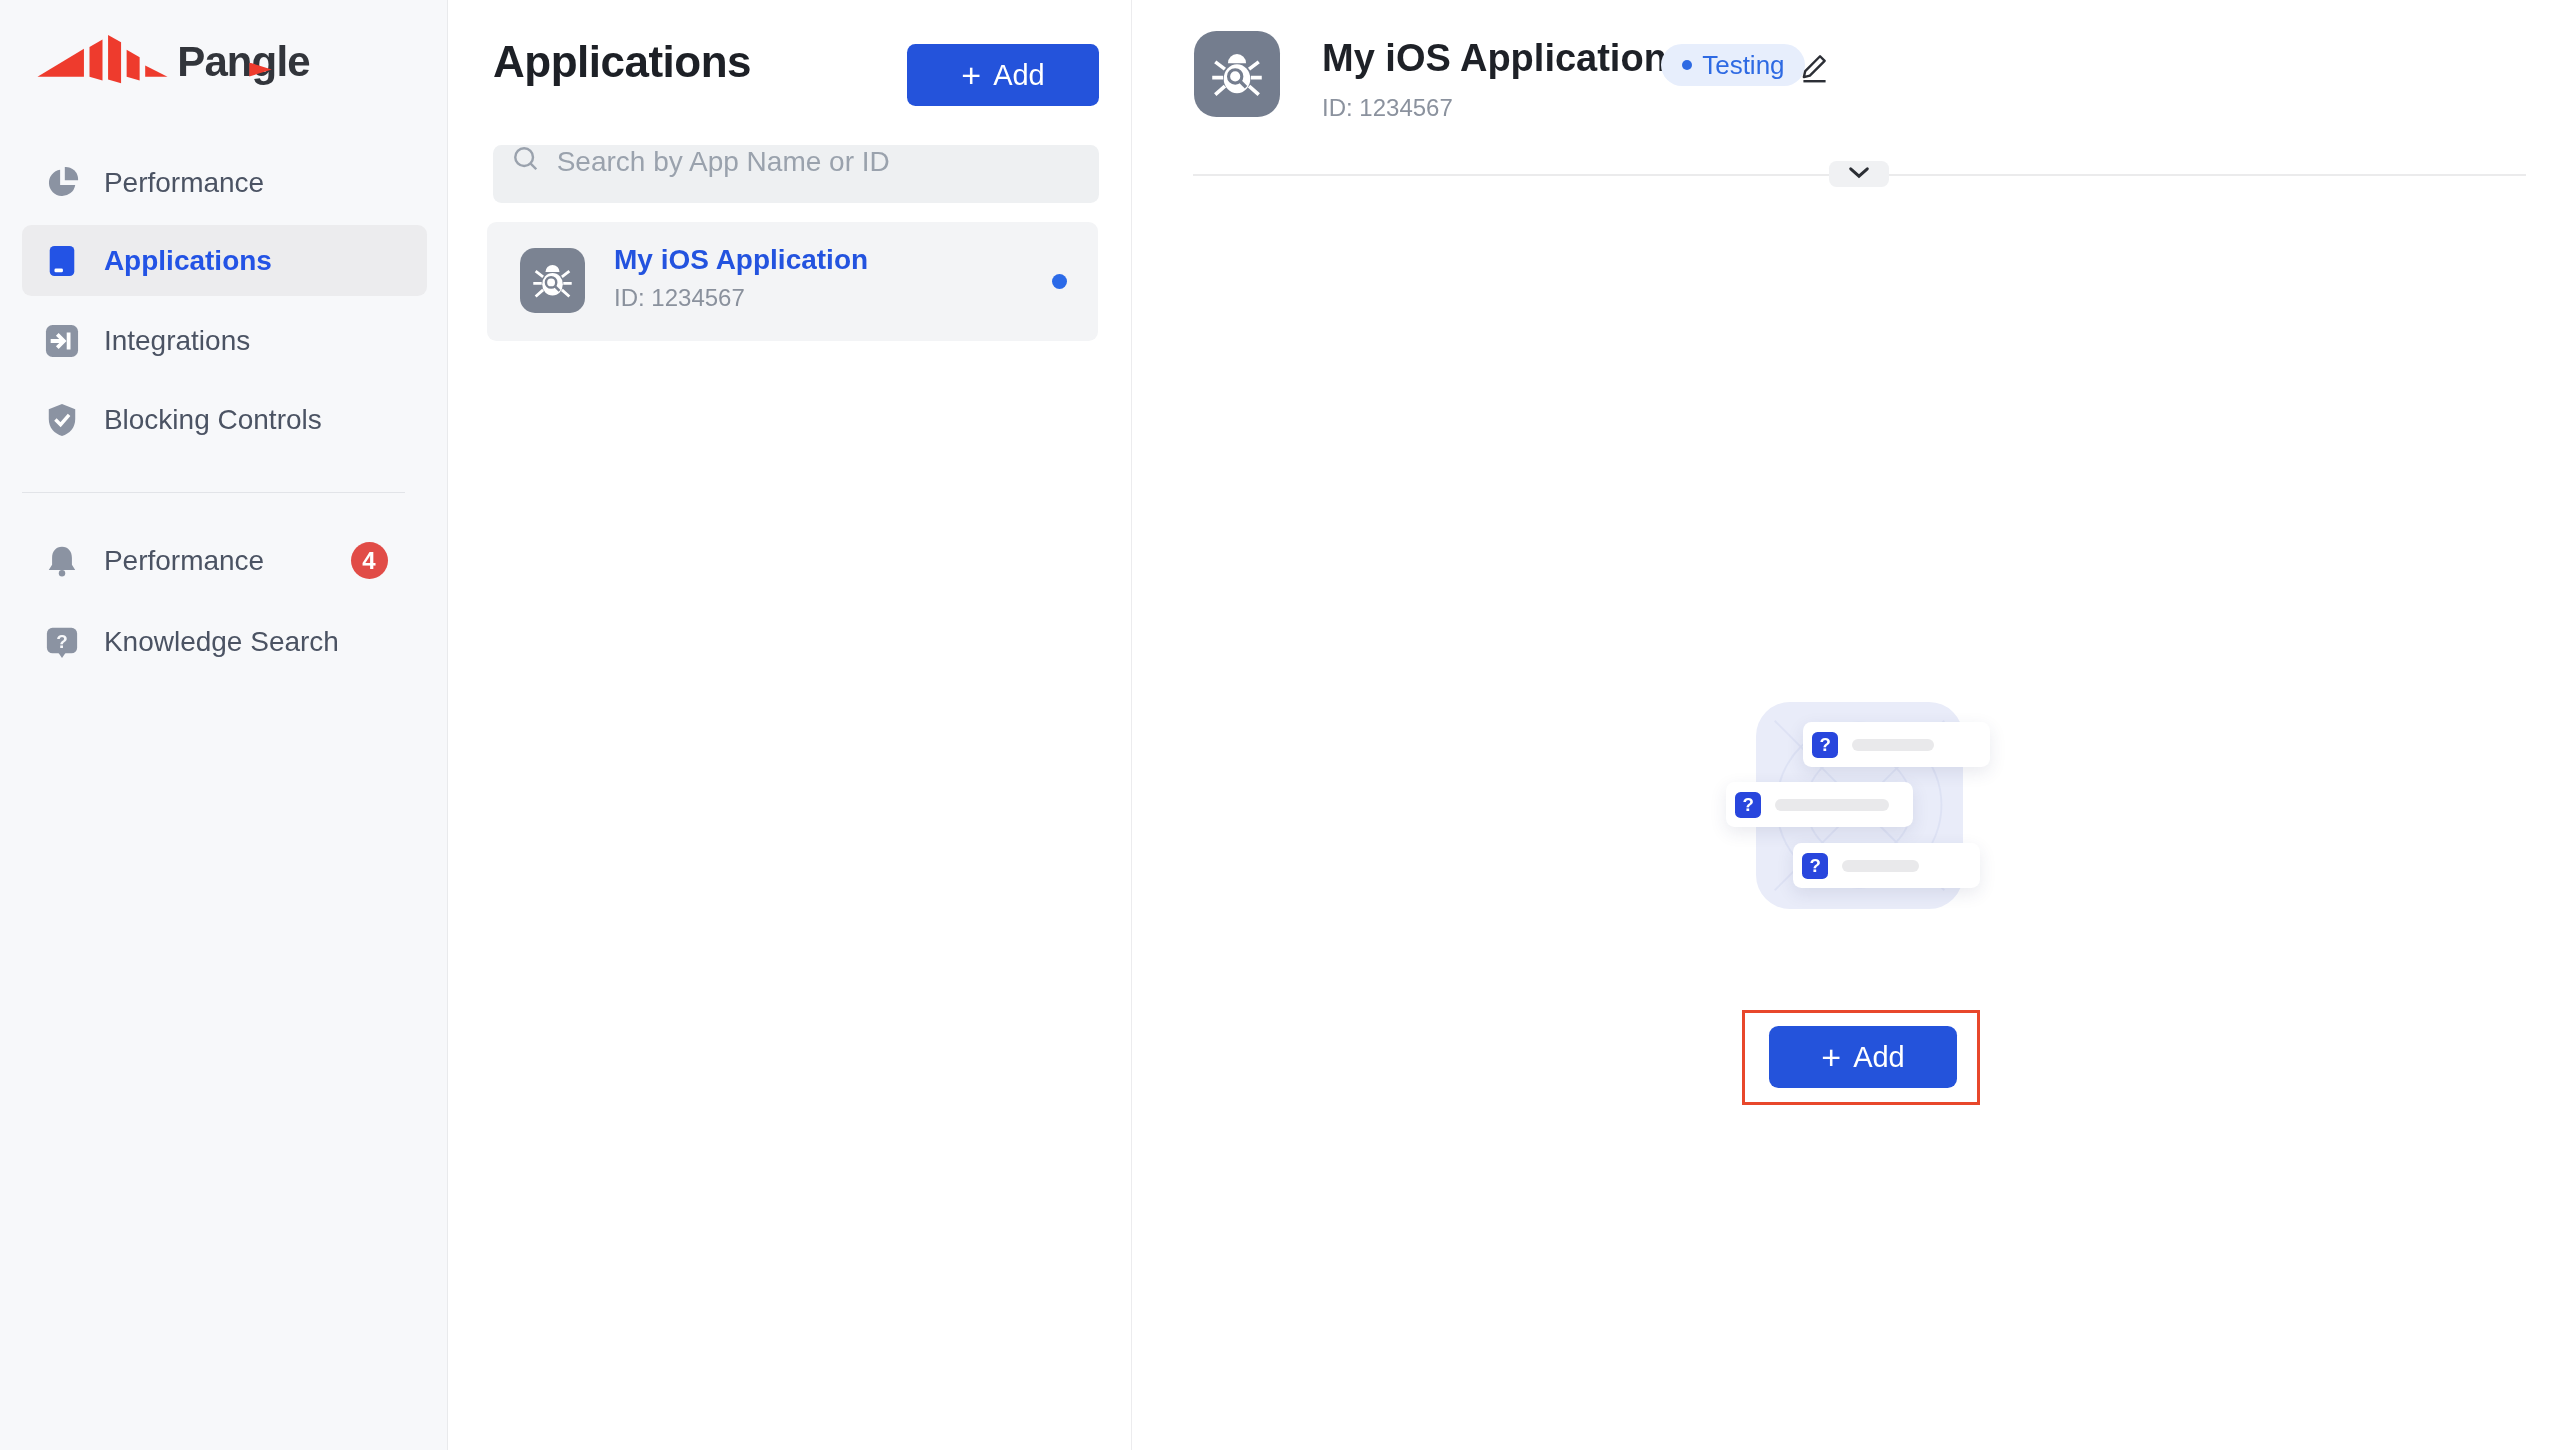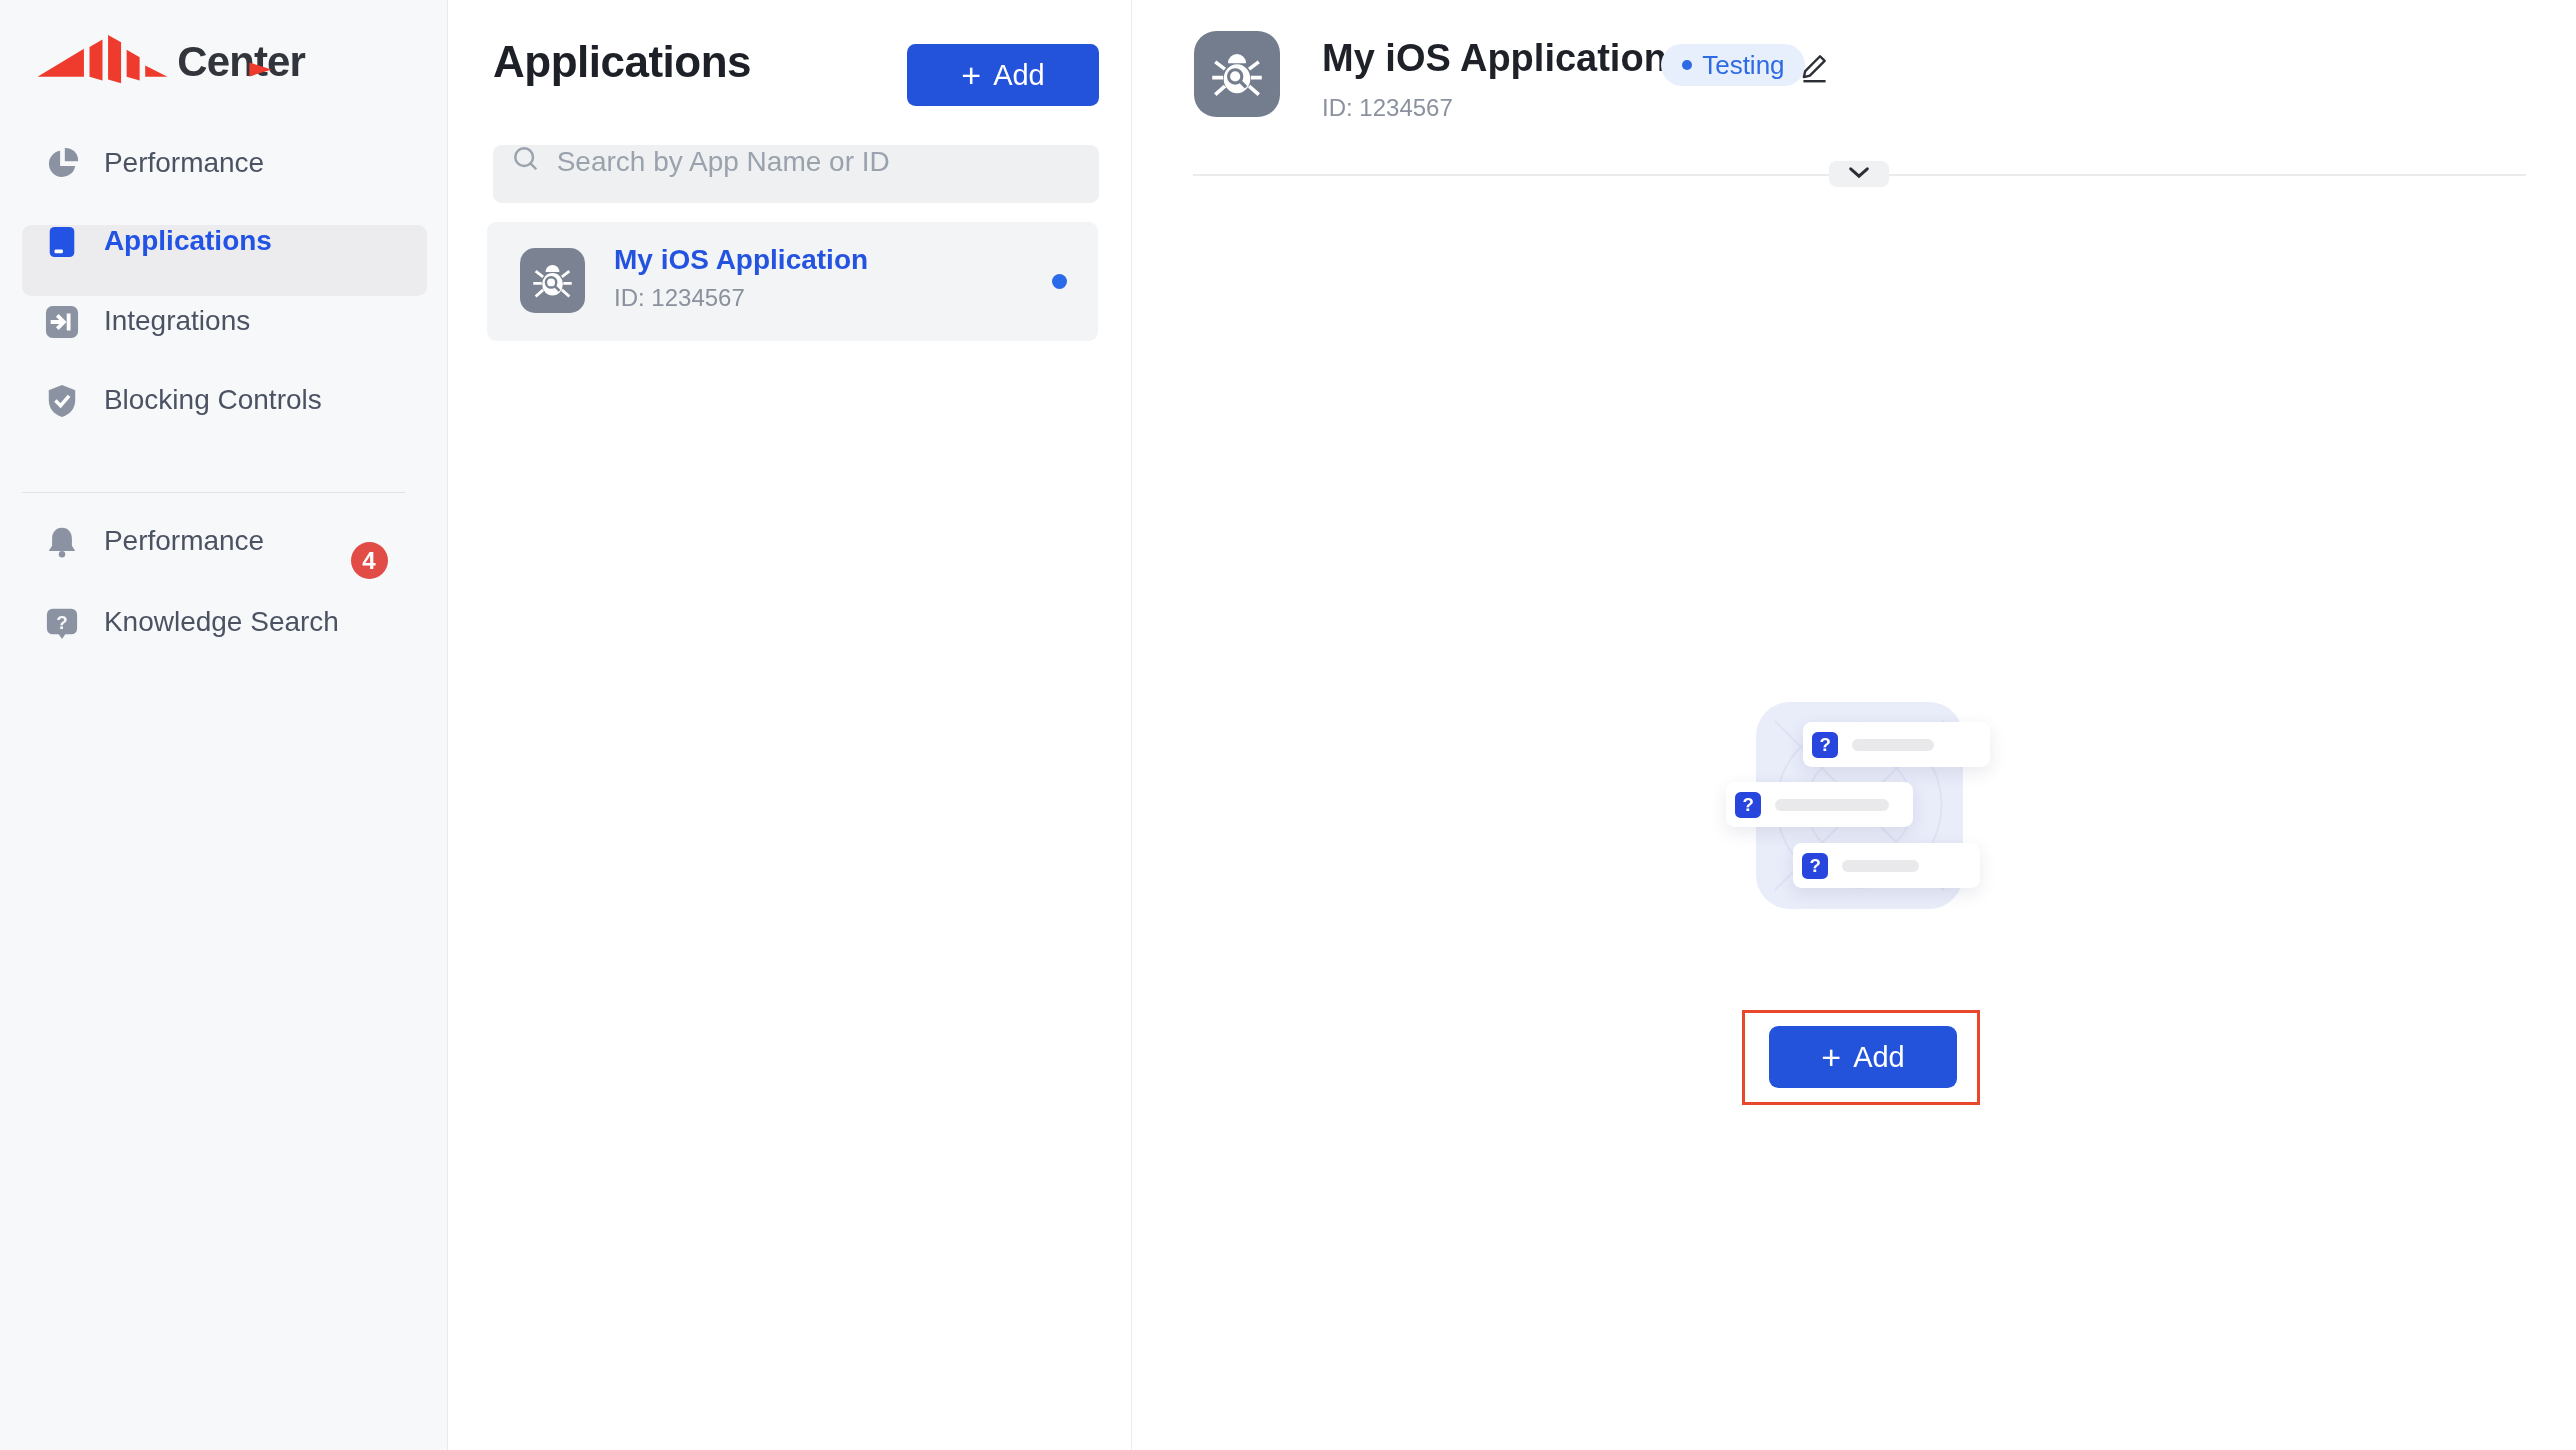--- a/index.html
+++ b/index.html
@@ -8,21 +8,21 @@
 
   
   .sidebar{position:absolute;left:0;top:0;width:448px;height:1451px;
     background:#f7f8fa;border-right:0.9px solid #e9eaec;box-sizing:border-box;}
   .logo{position:absolute;left:37px;top:34px;display:flex;align-items:center;cursor:pointer;}
   .logo-word{position:relative;margin-left:9.3px;font-size:42px;font-weight:800;
     letter-spacing:-0.9px;color:#32353b;}
   .logo-word .g-tri{position:absolute;left:72px;top:25px;width:22.4px;height:14px;
     background:#ee3b2d;clip-path:polygon(0 0,100% 50%,0 100%);}
   .nav-item{position:absolute;left:21.5px;width:405px;height:71px;display:flex;
-    align-items:flex-start;border-radius:9.3px;cursor:pointer;}
+    align-items:center;border-radius:9.3px;cursor:pointer;}
   .nav-item .nicon{margin-left:23.4px;width:34px;height:34px;display:flex;
     align-items:center;justify-content:center;}
   .nav-item .nlabel{margin-left:25px;font-size:28px;color:#4b5363;}
   .nav-item.active{background:#ececee;}
   .nav-item.active .nlabel{color:#2353e5;font-weight:700;}
   .side-divider{position:absolute;left:21.5px;top:492px;width:383px;height:0.9px;background:#e2e4e8;}
   .count-badge{position:absolute;left:329px;top:17px;width:37px;height:37px;border-radius:50%;
     background:#e14c47;color:#fff;font-size:24px;font-weight:700;display:flex;
     align-items:center;justify-content:center;}
 
@@ -95,21 +95,21 @@
       <span>
         <svg width="131" height="52" viewBox="0 0 140 56">
           <polygon points="0,46 50,16 50,46" fill="#ee3b2d"></polygon>
           <polygon points="56,14 70,6 70,50 56,46" fill="#ee3b2d"></polygon>
           <polygon points="76,1 90,9 90,53 76,49" fill="#ee3b2d"></polygon>
           <polygon points="96,17 110,25 110,50 96,46" fill="#ee3b2d"></polygon>
           <polygon points="116,34 140,46 116,46" fill="#ee3b2d"></polygon>
         </svg>
       </span>
       <span class="logo-word">
-        <span>Center</span>
+        <span>Pangle</span>
         <span class="g-tri"></span>
       </span>
     </div>
 
     <div class="nav-item" style="top:147px">
       <span class="nicon">
         <svg width="34" height="34" viewBox="0 0 36 36">
           <path d="M16 4 A14 14 0 1 0 32 20 L16 20 Z" fill="#8b93a2"></path>
           <path d="M21 1 A13 13 0 0 1 35 15 L21 15 Z" fill="#8b93a2"></path>
         </svg>

